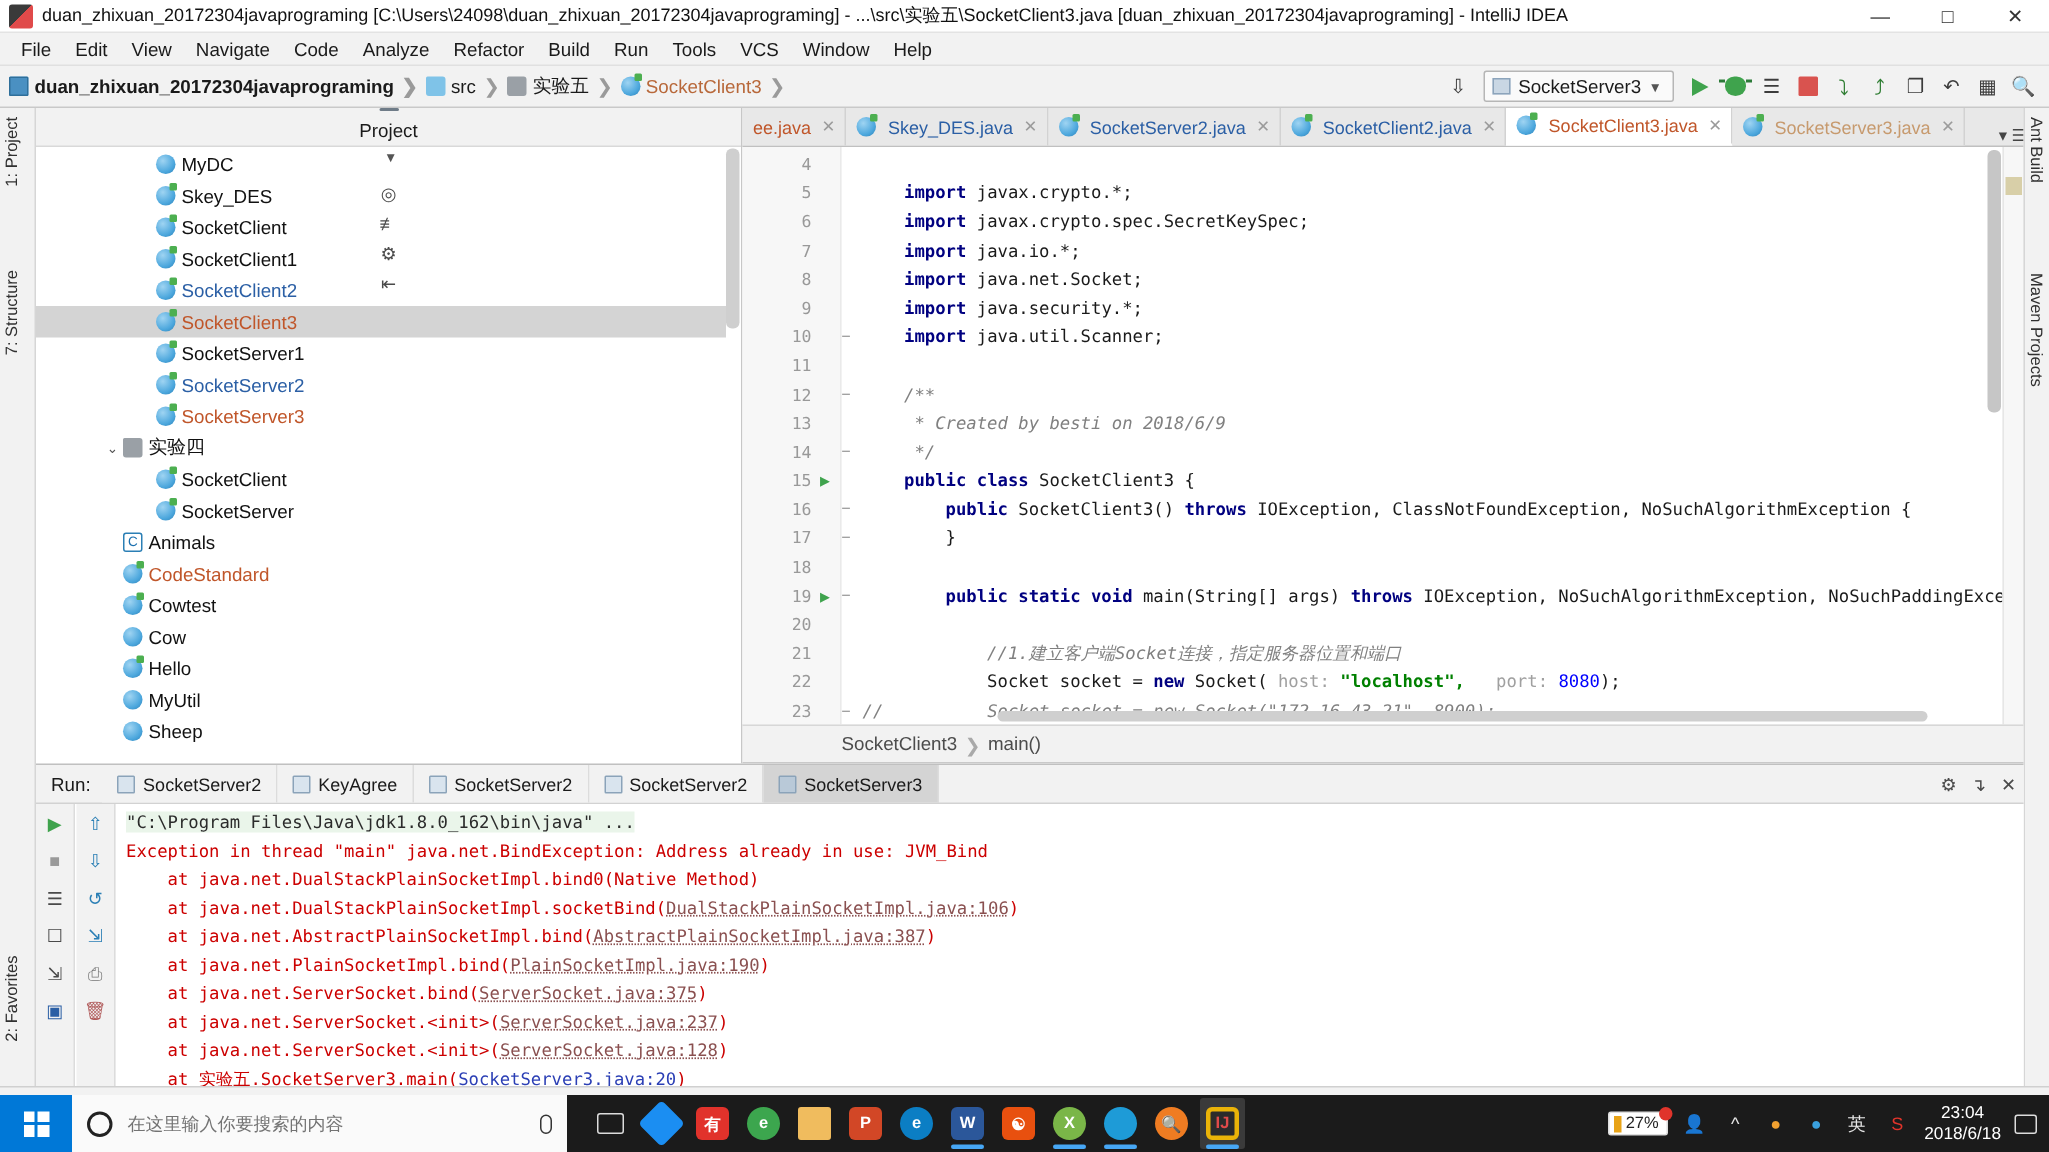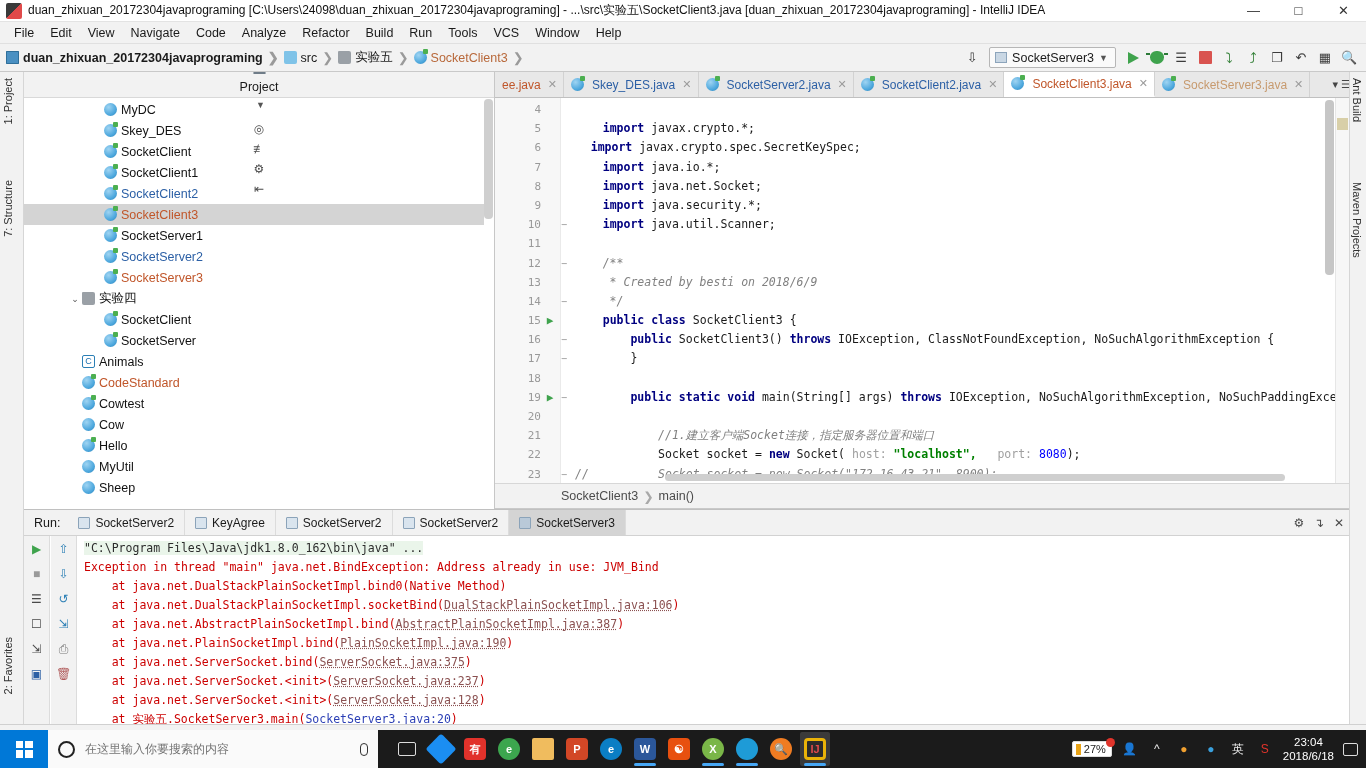--- a/index.html
+++ b/index.html
@@ -86,21 +86,21 @@
     position: relative; }
   .bug::before, .bug::after { content:""; position:absolute; top: 2px; width: 4px; height: 1.5px;
     background: #2b7a38; }
   .bug::before { left: -4px; } .bug::after { right: -4px; }
   .stopsq { width: 13px; height: 13px; background: #d9534f; border-radius: 1px; }
   .vcs-ico { color: #2e7d32; font-size: 14px; }
 
   
   .tabsrow {
     position: absolute; top: 72px; left: 495px; width: 871px; height: 26px;
-    background: #e8e8e8; display: flex; align-items: center;
+    background: #e8e8e8; display: flex; align-items: flex-end;
     border-bottom: 1px solid #c0c0c0;
   }
   .etab {
     display: flex; align-items: center; gap: 4px; height: 25px; padding: 0 6px 0 7px;
     font-size: 12px; white-space: nowrap; border-right: 1px solid #d2d2d2;
     background: #e8e8e8; color: #2b5fa5; position: relative;
   }
   .etab.active { background: #ffffff; border-bottom: 2px solid #ffffff; }
   .etab.active .etab-label { color: #c0562a; }
   .etab .x { color: #9b9b9b; font-size: 11px; margin-left: 3px; }
@@ -570,21 +570,21 @@
         <span>4</span>
       </div>
     </div>
 
   <div class="editor">
     <div class="gutter"></div>
     <div id="code">
         <div class="codearea" style="position: absolute; left: 0px; top: 0px; right: 0px; padding-top: 2px;">
           <div class="cline"><span class="lnum">4</span><span style="position: absolute; left: 80px;"></span></div>
           <div class="cline"><span class="lnum">5</span><span style="position: absolute; left: 80px;"><span>    </span><span class="kw">import</span><span> javax.crypto.*;</span></span></div>
-          <div class="cline"><span class="lnum">6</span><span style="position: absolute; left: 68px;"><span>    </span><span class="kw">import</span><span> javax.crypto.spec.SecretKeySpec;</span></span></div>
+          <div class="cline"><span class="lnum">6</span><span style="position: absolute; left: 80px;"><span>    </span><span class="kw">import</span><span> javax.crypto.spec.SecretKeySpec;</span></span></div>
           <div class="cline"><span class="lnum">7</span><span style="position: absolute; left: 80px;"><span>    </span><span class="kw">import</span><span> java.io.*;</span></span></div>
           <div class="cline"><span class="lnum">8</span><span style="position: absolute; left: 80px;"><span>    </span><span class="kw">import</span><span> java.net.Socket;</span></span></div>
           <div class="cline"><span class="lnum">9</span><span style="position: absolute; left: 80px;"><span>    </span><span class="kw">import</span><span> java.security.*;</span></span></div>
           <div class="cline"><span class="lnum">10</span><span class="gmark" style="left: 62px;">−</span><span style="position: absolute; left: 80px;"><span>    </span><span class="kw">import</span><span> java.util.Scanner;</span></span></div>
           <div class="cline"><span class="lnum">11</span><span style="position: absolute; left: 80px;"></span></div>
           <div class="cline"><span class="lnum">12</span><span class="gmark" style="left: 62px;">−</span><span style="position: absolute; left: 80px;"><span class="cmt">    /**</span></span></div>
           <div class="cline"><span class="lnum">13</span><span style="position: absolute; left: 80px;"><span class="cmt">     * Created by besti on 2018/6/9</span></span></div>
           <div class="cline"><span class="lnum">14</span><span class="gmark" style="left: 62px;">−</span><span style="position: absolute; left: 80px;"><span class="cmt">     */</span></span></div>
           <div class="cline"><span class="lnum">15</span><span class="gmark run-arrow" style="left: 48px;">▶</span><span style="position: absolute; left: 80px;"><span>    </span><span class="kw">public class</span><span> SocketClient3 {</span></span></div>
           <div class="cline"><span class="lnum">16</span><span class="gmark" style="left: 62px;">−</span><span style="position: absolute; left: 80px;"><span>        </span><span class="kw">public</span><span> SocketClient3() </span><span class="kw">throws</span><span> IOException, ClassNotFoundException, NoSuchAlgorithmException {</span></span></div>

